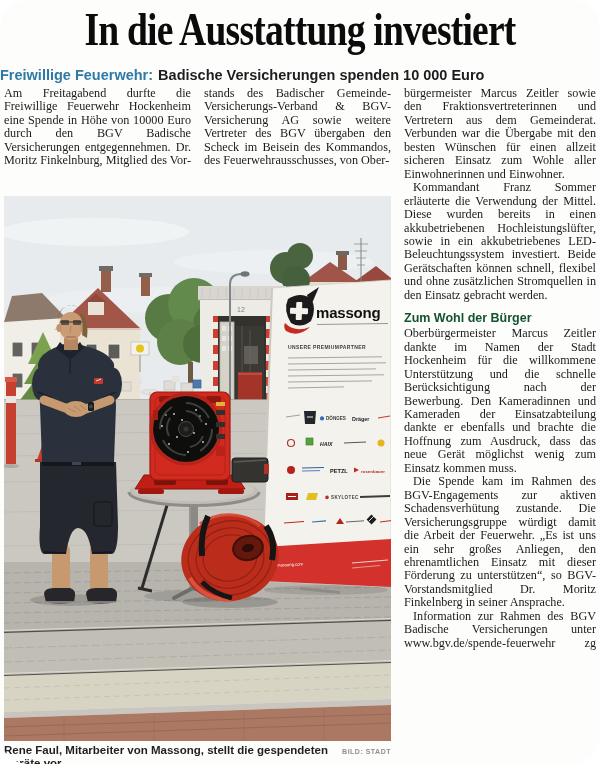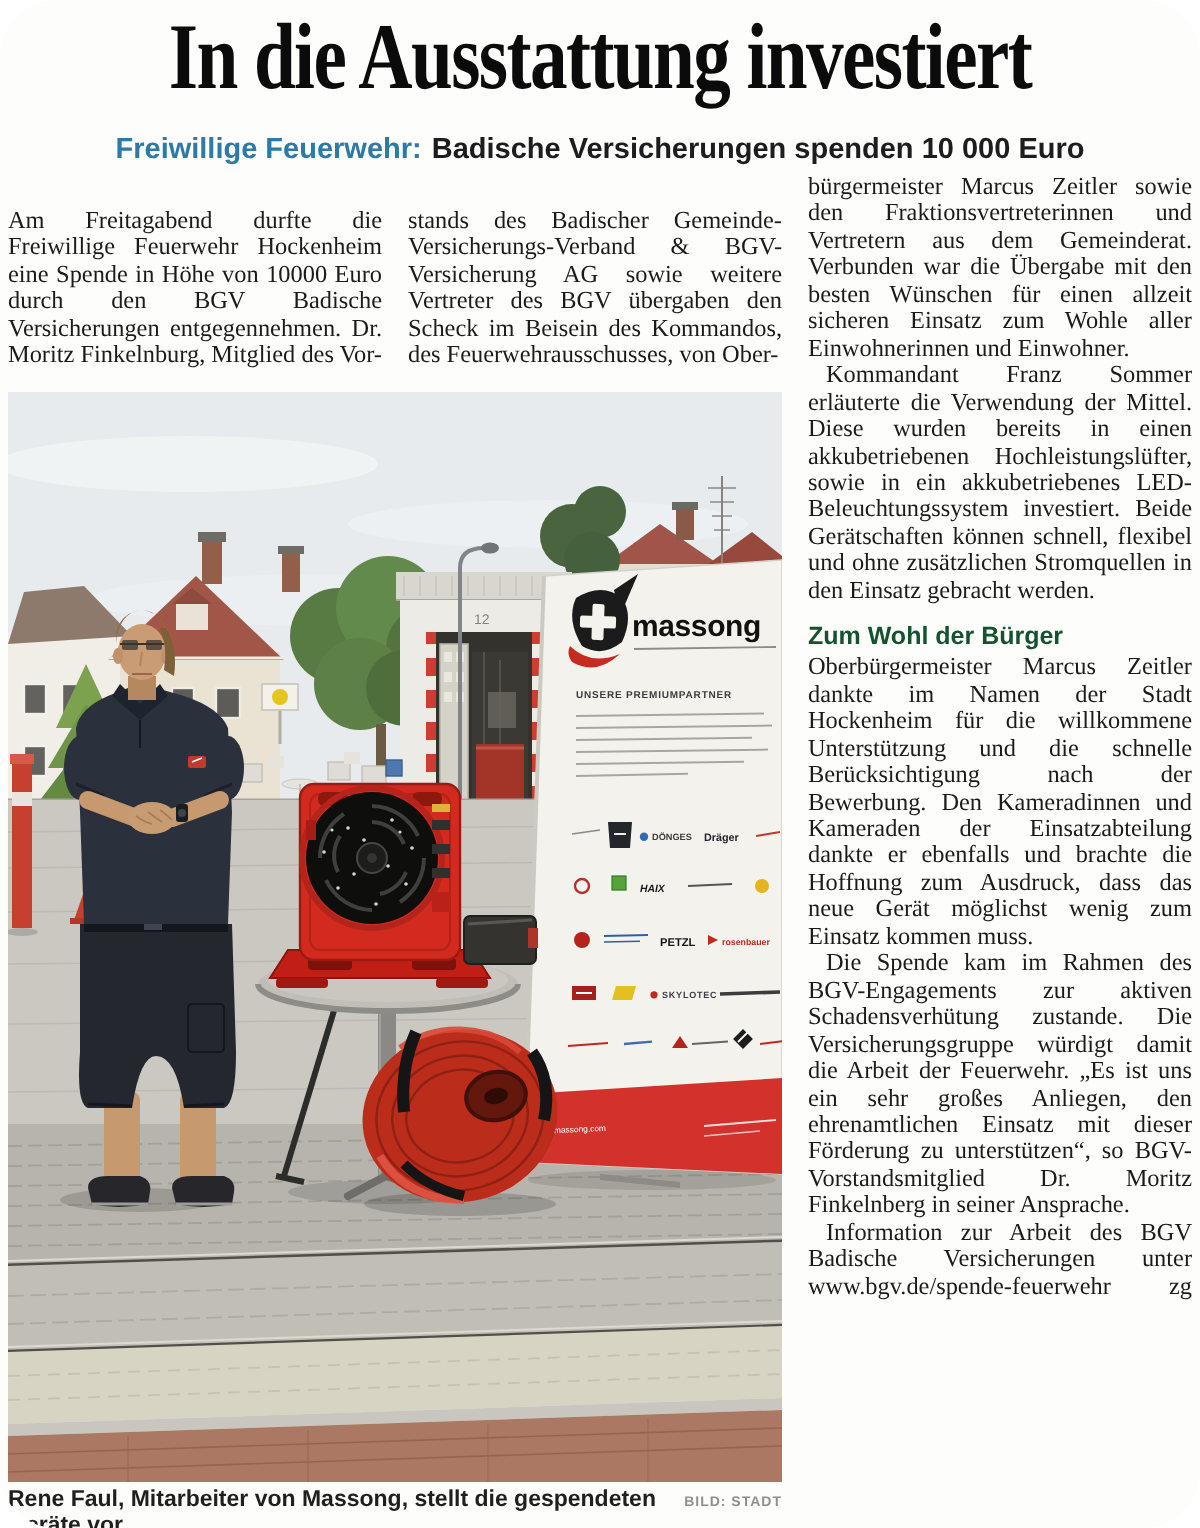--- a/index.html
+++ b/index.html
@@ -1,28 +1,28 @@
 <!DOCTYPE html>
 <html lang="de"><head>
 <meta charset="utf-8">
 <style>
   html,body{margin:0;padding:0;background:#ffffff;}
   .page{position:relative;width:600px;height:764px;overflow:hidden;background:#fdfdfc;
         font-family:"Liberation Serif",serif;color:#1b1b1b;border-radius:28px;}
   .headline{margin:4px 0 0;text-align:center;white-space:nowrap;
             font:700 47px/1.08 "Liberation Serif",serif;letter-spacing:-1px;color:#0b0b0b;
             transform:scaleX(0.8);transform-origin:50% 0;}
-  .subtitle-row{margin-top:13px;text-align:center;
+  .subtitle-row{margin-top:13px;text-align:left;
                 font:700 14.5px/1 "Liberation Sans",sans-serif;color:#1d1d1f;}
   .kicker{color:#2d7aa6;margin-right:5px;}
   .content{position:absolute;top:87px;left:4px;width:592px;display:flex;gap:13px;}
   .left{width:387px;}
   .right{width:192px;}
   .intro{display:flex;gap:13px;height:108px;overflow:hidden;}
-  .intro .col{flex:1;margin-top:17px;}
+  .intro .col{flex:1;}
   .bt{font:400 12.2px/13.45px "Liberation Serif",serif;text-align:justify;color:#1b1b1b;}
   .bt p{margin:0;}
   .indent{text-indent:9px;}
   .crosshead{font:700 12.5px/14px "Liberation Sans",sans-serif;color:#14532d;margin:9px 0 2px;}
   .tag{float:right;}
   figure{margin:1px 0 0;width:387px;}
   svg.photo{display:block;width:387px;height:545px;background:#e7ebee;}
   .caption-row{display:flex;justify-content:space-between;align-items:baseline;margin-top:3px;width:387px;}
   .caption{font:700 11.5px/13px "Liberation Sans",sans-serif;color:#1f1f1f;}
   .credit{font:700 7px/10px "Liberation Sans",sans-serif;color:#90908a;letter-spacing:.5px;white-space:nowrap;margin-left:8px;}
@@ -444,16 +444,16 @@
         </div>
       </figure>
     </div>
 
     <div class="right bt">
       <p>bürgermeister Marcus Zeitler sowie den Fraktionsvertreterinnen und Vertretern aus dem Gemeinderat. Verbunden war die Übergabe mit den besten Wünschen für einen allzeit sicheren Einsatz zum Wohle aller Einwohnerinnen und Einwohner.</p>
       <p class="indent">Kommandant Franz Sommer erläuterte die Verwendung der Mittel. Diese wurden bereits in einen akkubetriebenen Hochleistungslüfter, sowie in ein akkubetriebenes LED-Beleuchtungssystem investiert. Beide Gerätschaften können schnell, flexibel und ohne zusätzlichen Stromquellen in den Einsatz gebracht werden.</p>
       <h3 class="crosshead">Zum Wohl der Bürger</h3>
       <p>Oberbürgermeister Marcus Zeitler dankte im Namen der Stadt Hockenheim für die willkommene Unterstützung und die schnelle Berücksichtigung nach der Bewerbung. Den Kameradinnen und Kameraden der Einsatzabteilung dankte er ebenfalls und brachte die Hoffnung zum Ausdruck, dass das neue Gerät möglichst wenig zum Einsatz kommen muss.</p>
       <p class="indent">Die Spende kam im Rahmen des BGV-Engagements zur aktiven Schadensverhütung zustande. Die Versicherungsgruppe würdigt damit die Arbeit der Feuerwehr. „Es ist uns ein sehr großes Anliegen, den ehrenamtlichen Einsatz mit dieser Förderung zu unterstützen“, so BGV-Vorstandsmitglied Dr. Moritz Finkelnberg in seiner Ansprache.</p>
-      <p class="indent"><span>Information zur Arbeit des BGV Badische Versicherungen unter www.bgv.de/spende-feuerwehr</span> <span class="tag">zg</span></p>
+      <p class="indent"><span>Information zur Rahmen des BGV Badische Versicherungen unter www.bgv.de/spende-feuerwehr</span> <span class="tag">zg</span></p>
     </div>
   </div>
 </div>
 
 </body></html>

